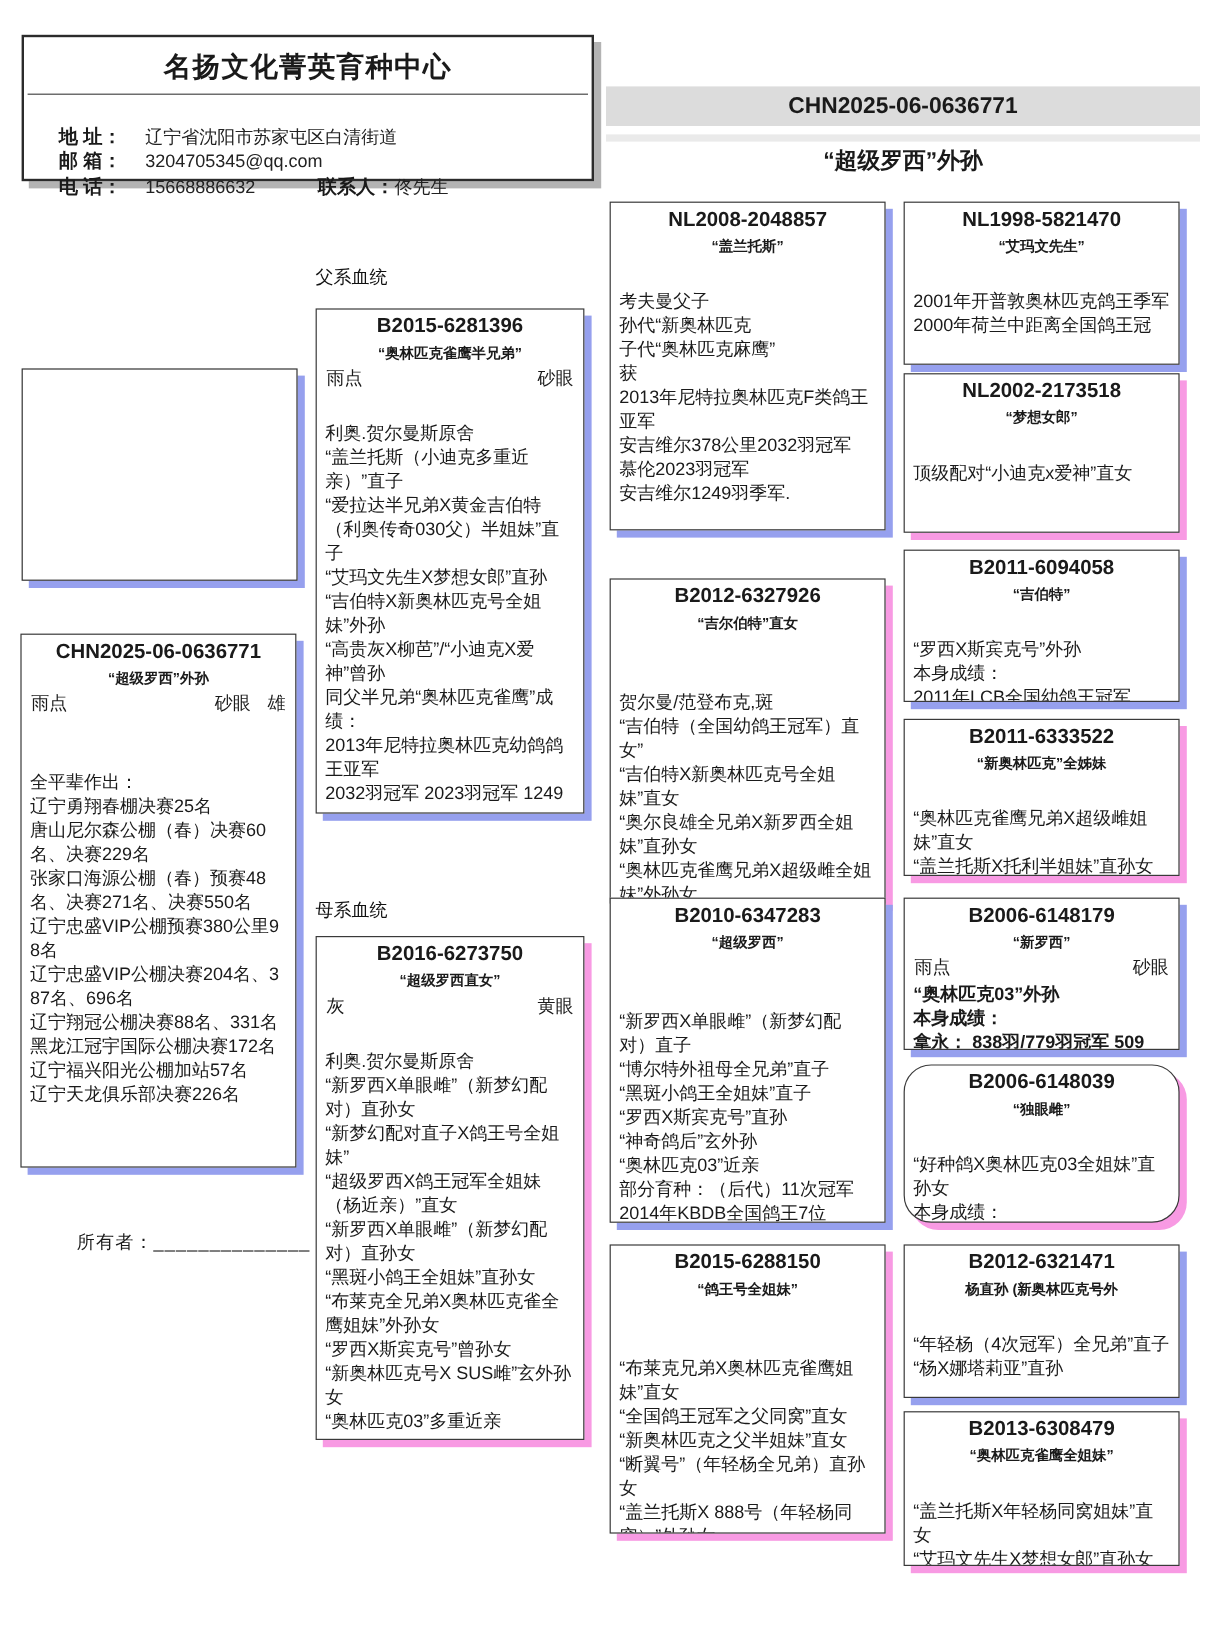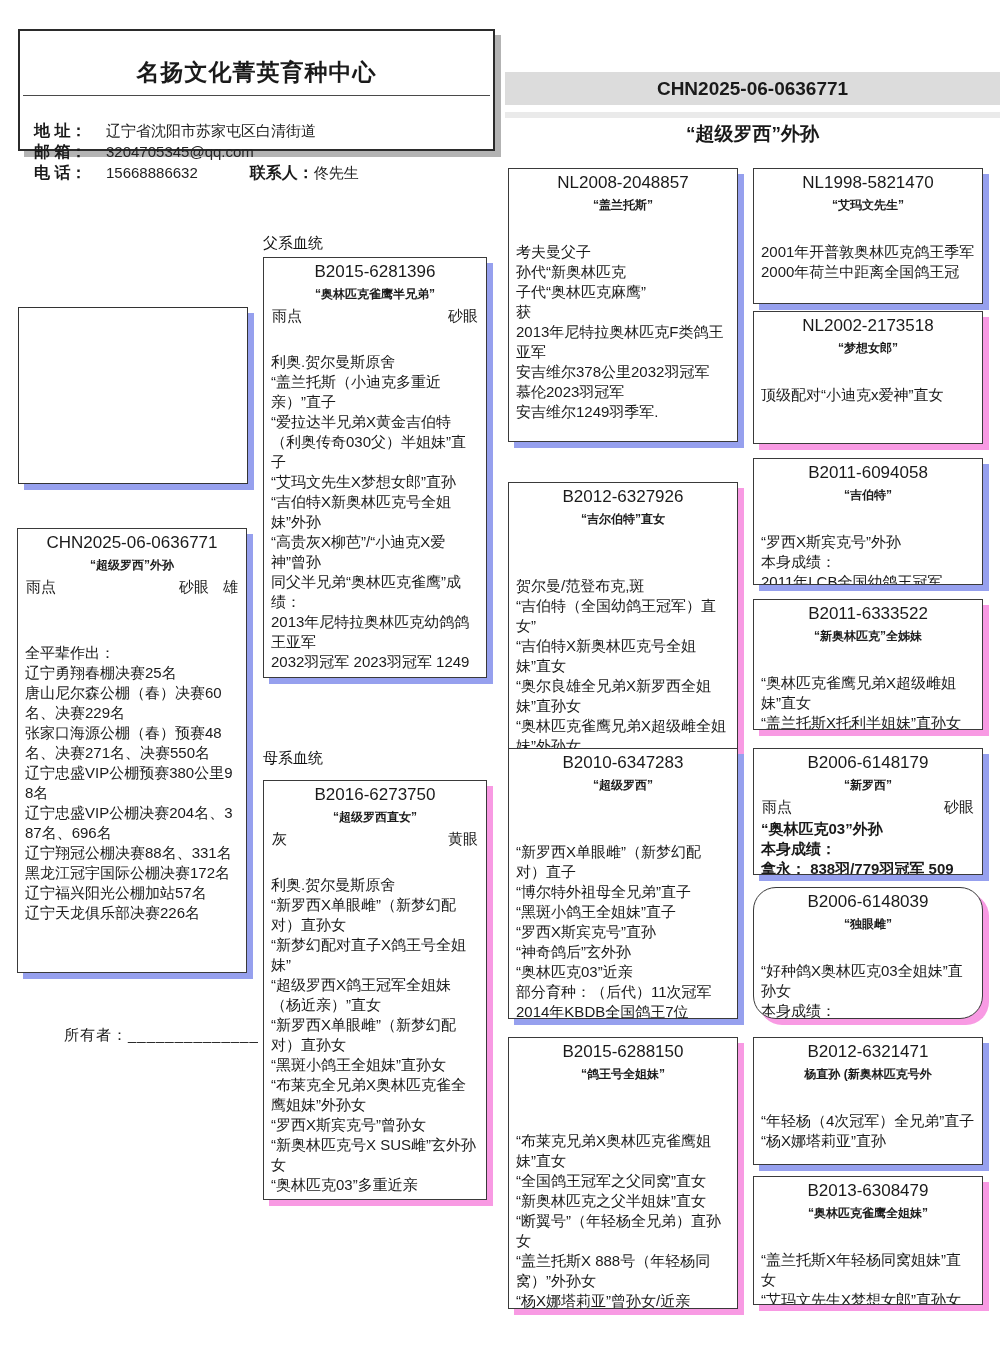--- a/index.html
+++ b/index.html
@@ -11,23 +11,23 @@
     color:#1a1a1a;
   }
   .abs { position:absolute; }
 
   
   .hdr-box {
     left:18px; top:29px; width:477px; height:122px;
     background:#fff; border:2px solid #2b2b2b;
     box-shadow:6px 6px 0 var(--gray-shadow);
   }
-  .hdr-title { font-size:23px; font-weight:bold; text-align:center; padding-top:26px; letter-spacing:1px; }
+  .hdr-title { font-size:23px; font-weight:bold; text-align:center; padding-top:9px; letter-spacing:1px; }
   .hdr-divider { border-top:1px solid #4a4a4a; margin:7px 3px 4px 3px; }
-  .hdr-row { display:flex; align-items:baseline; padding-left:14px; height:21px; }
+  .hdr-row { display:flex; align-items:baseline; padding-left:29px; height:21px; }
   .hdr-label { font-weight:bold; font-size:16px; width:72px; flex:0 0 auto; }
   .hdr-value { font-size:15px; color:#222;margin-top:22px; }
   .hdr-label2 { font-weight:bold; font-size:16px; margin-left:52px; }
 
   
   .graybar {
     left:505px; top:72px; width:495px; height:33px;
     background:var(--bar-bg); text-align:center;
     font-weight:bold; font-size:19px; line-height:33px;
   }
@@ -43,21 +43,21 @@
     background:#fff; border:1px solid #333;
     box-shadow:6px 6px 0 var(--male-shadow);
   }
 
   
   .pbox {
     background:#fff; border:1px solid #3a3a3a; overflow:hidden;
   }
   .pbox.male   { box-shadow:6px 6px 0 var(--male-shadow); }
   .pbox.female { box-shadow:6px 6px 0 var(--female-shadow); }
-  .pb-ring { font-weight:normal; font-size:17px; text-align:center; margin-top:3px; line-height:22px; }
+  .pb-ring { font-weight:bold; font-size:17px; text-align:center; margin-top:3px; line-height:22px; }
   .pb-name { font-weight:bold; font-size:12px; text-align:center; line-height:22px; }
   .pb-trait { display:flex; justify-content:space-between; padding:0 8px; font-size:15px; line-height:21px; }
   .pb-trait .rt { display:flex; gap:14px; }
   .pb-body {
     font-size:15px; line-height:20px; padding:0 7px;
     white-space:pre-line; word-break:break-all; text-align:left;
   }
   .g0 { margin-top:2px;font-weight:bold; }
   .g1 { margin-top:26px; }
   .g2 { margin-top:46px; }
@@ -114,21 +114,21 @@
 辽宁翔冠公棚决赛88名、331名
 黑龙江冠宇国际公棚决赛172名
 辽宁福兴阳光公棚加站57名
 辽宁天龙俱乐部决赛226名</div>
   </div>
 
   <div class="abs owner">
     <span>所有者：</span><span>______________</span>
   </div>
 
-  <div class="abs lin-label" style="left:263px; top:222px;margin-top:12px;">父系血统</div>
+  <div class="abs lin-label" style="left:263px; top:222px;">父系血统</div>
   <div class="abs lin-label" style="left:263px; top:749px;">母系血统</div>
 
   <div class="abs pbox male" style="left:263px; top:257px; width:224px; height:421px;">
     <div class="pb-ring">B2015-6281396</div>
     <div class="pb-name">“奥林匹克雀鹰半兄弟”</div>
     <div class="pb-trait">
       <span>雨点</span>
       <span>砂眼</span>
     </div>
     <div class="pb-body g1">利奥.贺尔曼斯原舍
@@ -190,21 +190,21 @@
     <div class="pb-body g2">“新罗西X单眼雌”（新梦幻配对）直子
 “博尔特外祖母全兄弟”直子
 “黑斑小鸽王全姐妹”直子
 “罗西X斯宾克号”直孙
 “神奇鸽后”玄外孙
 “奥林匹克03”近亲
 部分育种：（后代）11次冠军
 2014年KBDB全国鸽王7位</div>
   </div>
 
-  <div class="abs pbox female" style="left:508px; top:1037px; width:230px; height:272px;">
+  <div class="abs pbox female" style="left:508px; top:1037px; width:230px; height:241px;">
     <div class="pb-ring">B2015-6288150</div>
     <div class="pb-name">“鸽王号全姐妹”</div>
     <div class="pb-body g2">“布莱克兄弟X奥林匹克雀鹰姐妹”直女
 “全国鸽王冠军之父同窝”直女
 “新奥林匹克之父半姐妹”直女
 “断翼号”（年轻杨全兄弟）直孙女
 “盖兰托斯X 888号（年轻杨同窝）”外孙女
 “杨X娜塔莉亚”曾孙女/近亲</div>
   </div>
 

